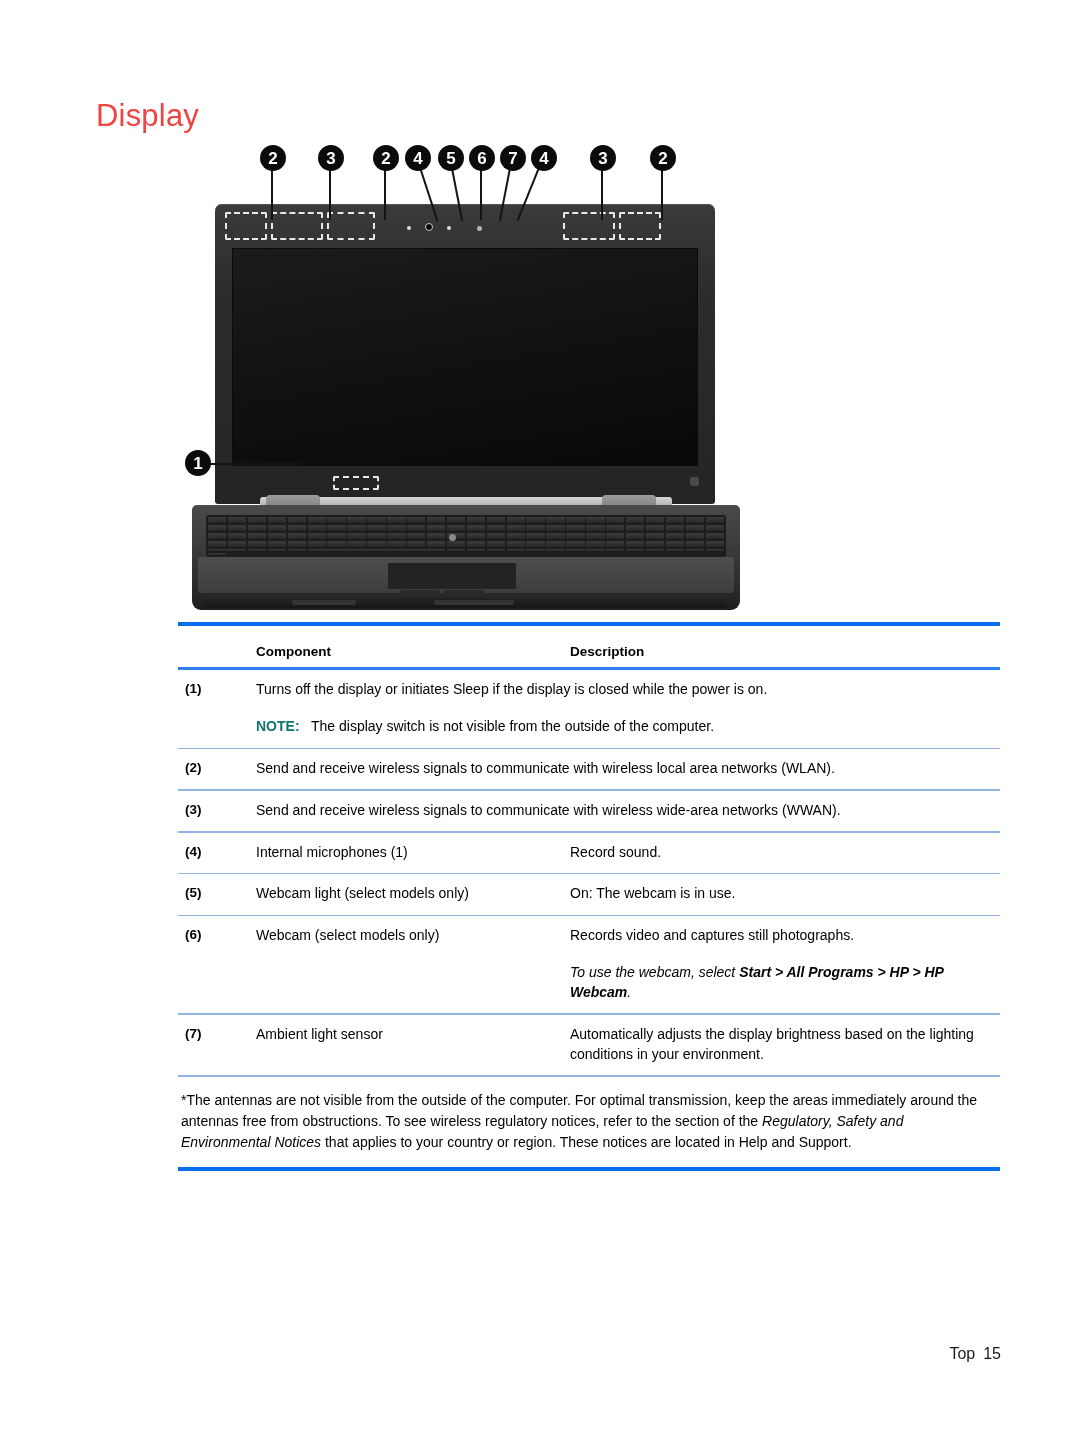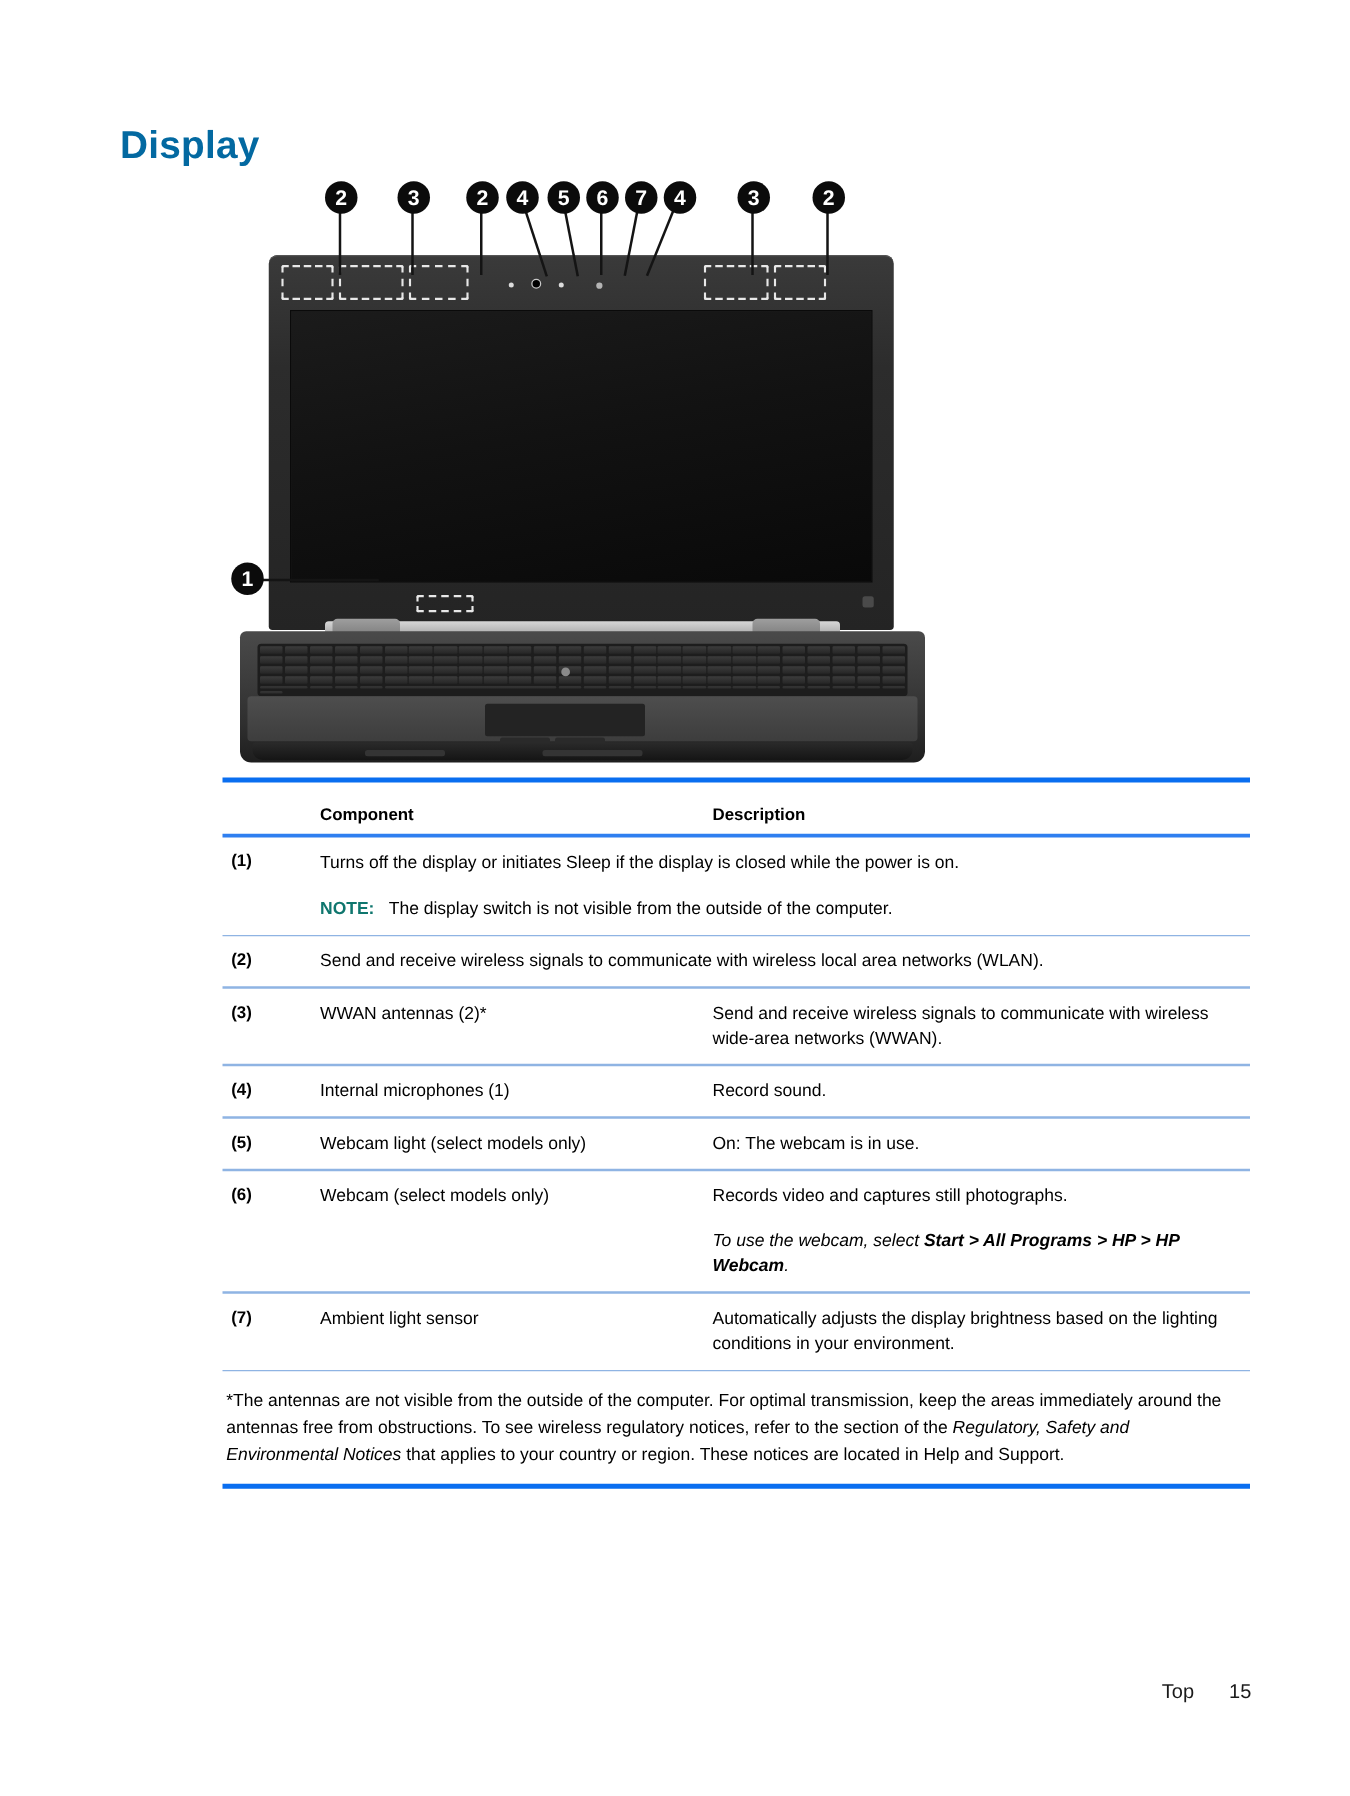--- a/index.html
+++ b/index.html
@@ -20,22 +20,22 @@
     position: absolute;
     inset: 0;
   }
 
   
   .page-title {
     position: absolute;
     left: 96px;
     top: 98px;
     font-size: 31px;
-    font-weight: bold;
-    color: #0369a1;
+    font-weight: normal;
+    color: #ef4444;
     letter-spacing: 0.2px;
   }
 
   
   .figure {
     position: absolute;
     left: 170px;
     top: 145px;
     width: 720px;
     height: 470px;
@@ -287,21 +287,21 @@
   .footnote i { font-style: italic; }
 
   
   .footer {
     position: absolute;
     right: 79px;
     top: 1345px;
     font-size: 16px;
     color: #1a1a1a;
   }
-  .footer .ftop { margin-right: 28px; }
+  .footer .ftop { margin-right: 8px; }
 </style>
 </head>
 <body>
 
 <div class="page">
 
   <div class="page-title">Display</div>
 
   <div class="figure">
 
@@ -532,21 +532,20 @@
         <div class="rule-row"></div>
         <div class="trow">
           <div class="col-num">(2)</div>
           <div class="col-desc">
             <div>Send and receive wireless signals to communicate with wireless local area networks (WLAN).</div>
           </div>
         </div>
         <div class="rule-row"></div>
         <div class="trow">
           <div class="col-num">(3)</div>
-          <div class="col-comp">WWAN antennas (2)*</div>
           <div class="col-desc">
             <div>Send and receive wireless signals to communicate with wireless wide-area networks (WWAN).</div>
           </div>
         </div>
         <div class="rule-row"></div>
         <div class="trow">
           <div class="col-num">(4)</div>
           <div class="col-comp">Internal microphones (1)</div>
           <div class="col-desc">
             <div>Record sound.</div>

